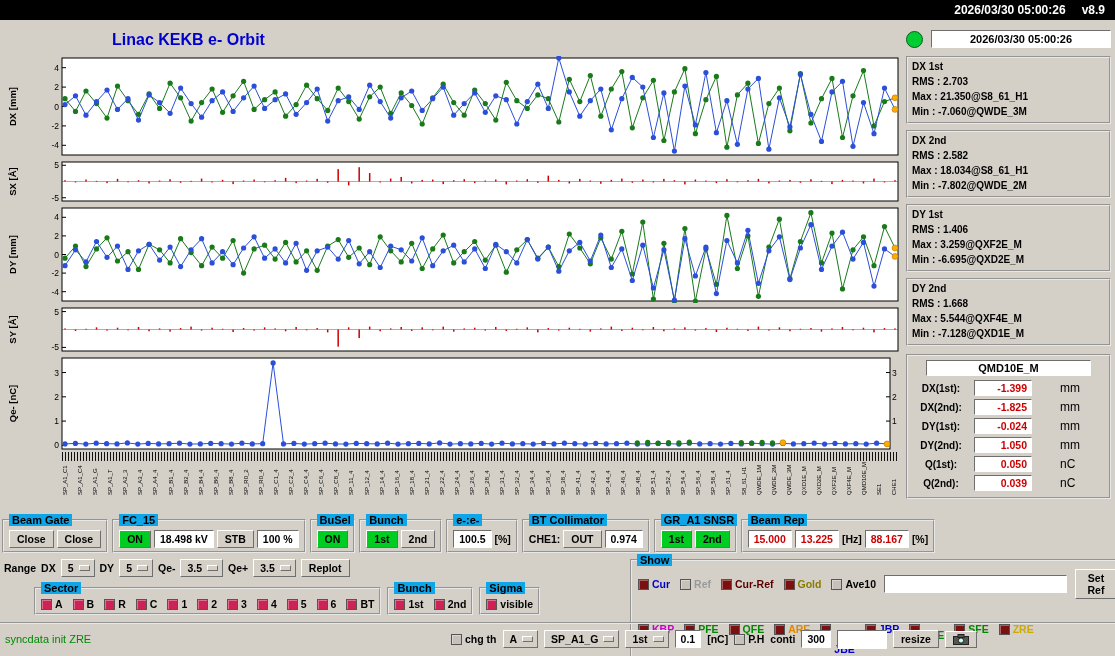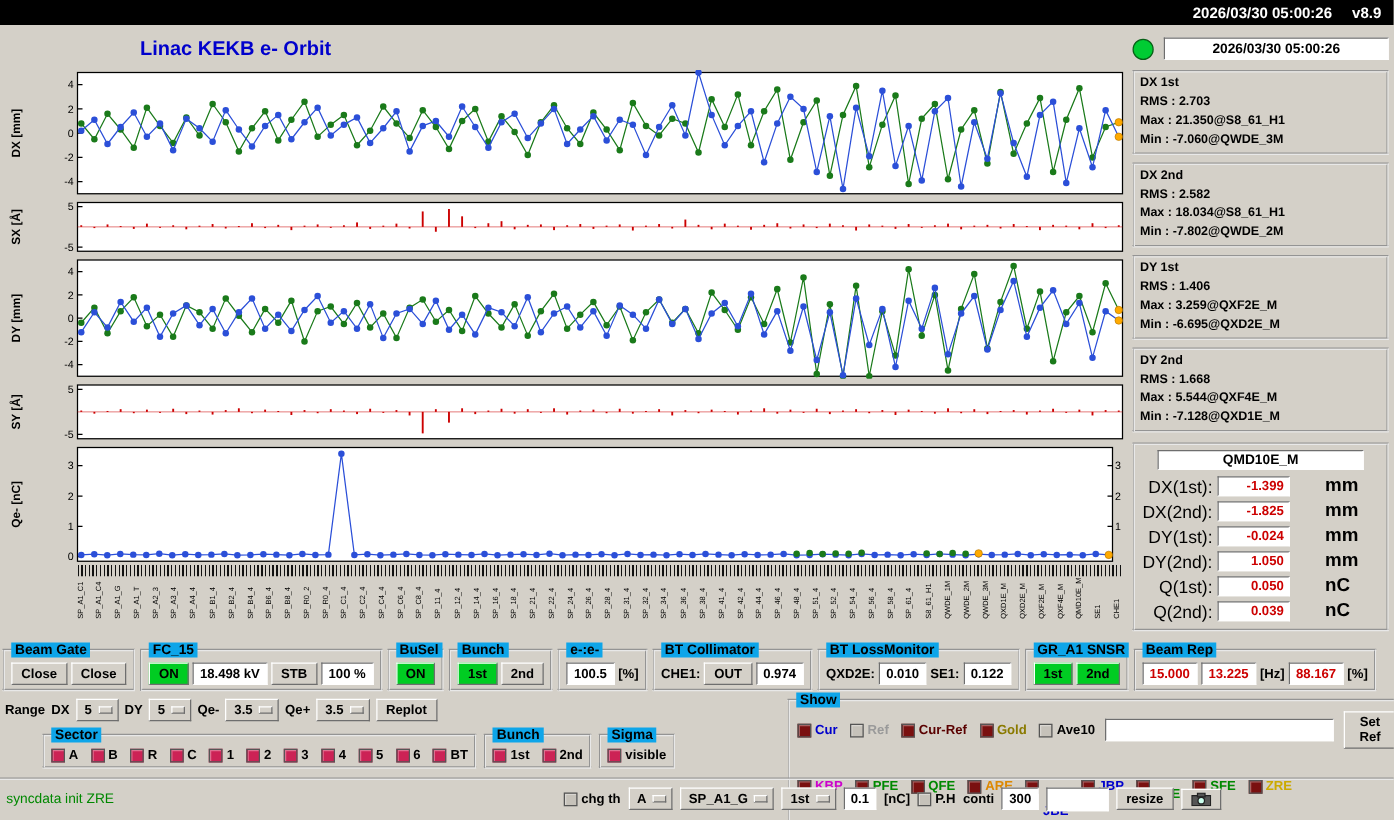--- a/index.html
+++ b/index.html
@@ -31,24 +31,24 @@
   .led-row{display:flex;align-items:center;gap:8px;margin-bottom:8px;}
   .led{width:15px;height:15px;border-radius:50%;background:#00cc33;border:1px solid #066016;flex:0 0 auto;}
   .timestamp{flex:1;background:#fff;border:1px solid;border-color:#6e6e6e #fff #fff #6e6e6e;
     font-weight:bold;text-align:center;padding:2px 4px;}
   .statbox{border:2px groove #e8e8e8;padding:1px 4px 3px;margin-bottom:6px;
     font-size:10px;font-weight:bold;line-height:1.5;background:#d4d0c8;}
   .monbox{border:2px groove #e8e8e8;padding:3px 4px;background:#d4d0c8;margin-top:8px;}
   .mon-title{background:#fff;border:1px solid;border-color:#6e6e6e #fff #fff #6e6e6e;
     font-weight:bold;text-align:center;margin:1px 14px 4px;padding:1px 2px;font-size:11px;}
   .mon-row{display:flex;align-items:center;gap:4px;margin:3px 0;}
-  .mon-label{flex:0 0 58px;text-align:right;font-weight:normal;font-size:14px;}
+  .mon-label{flex:0 0 58px;text-align:center;font-weight:bold;font-size:10px;}
   .mon-value{flex:0 0 48px;text-align:right;background:#fff;border:1px solid;
     border-color:#6e6e6e #fff #fff #6e6e6e;color:#cc0000;font-weight:bold;padding:1px 4px;font-size:10.5px;}
-  .mon-unit{font-weight:bold;font-size:15px;padding-left:24px;}
+  .mon-unit{font-weight:normal;font-size:12px;padding-left:24px;}
   
   .btn{font-family:"Liberation Sans",sans-serif;background:#d4d0c8;border:1px solid;
     border-color:#fff #6e6e6e #6e6e6e #fff;padding:2px 7px;font-size:10.5px;font-weight:bold;cursor:default;}
   .btn.green{background:#00cc22;}
   .field{background:#fff;border:1px solid;border-color:#6e6e6e #fff #fff #6e6e6e;
     padding:2px 5px;font-size:10.5px;font-weight:bold;display:inline-block;}
   .field.red{color:#cc0000;}
   .opt{font-family:"Liberation Sans",sans-serif;background:#d4d0c8;border:1px solid;
     border-color:#fff #6e6e6e #6e6e6e #fff;padding:2px 20px 2px 6px;font-size:10.5px;
     font-weight:bold;position:relative;cursor:default;}
@@ -902,27 +902,20 @@
     <span class="field">100.5</span>
     <span class="lbl">[%]</span>
   </div>
   <div class="frame">
     <span class="ftitle">BT Collimator</span>
     <span class="lbl">CHE1:</span>
     <button class="btn">OUT</button>
     <span class="field">0.974</span>
   </div>
   <div class="frame">
-    <span class="ftitle">BT LossMonitor</span>
-    <span class="lbl">QXD2E:</span>
-    <span class="field">0.010</span>
-    <span class="lbl">SE1:</span>
-    <span class="field">0.122</span>
-  </div>
-  <div class="frame">
     <span class="ftitle">GR_A1 SNSR</span>
     <button class="btn green">1st</button>
     <button class="btn green">2nd</button>
   </div>
   <div class="frame">
     <span class="ftitle">Beam Rep</span>
     <span class="field red">15.000</span>
     <span class="field red">13.225</span>
     <span class="lbl">[Hz]</span>
     <span class="field red">88.167</span>

